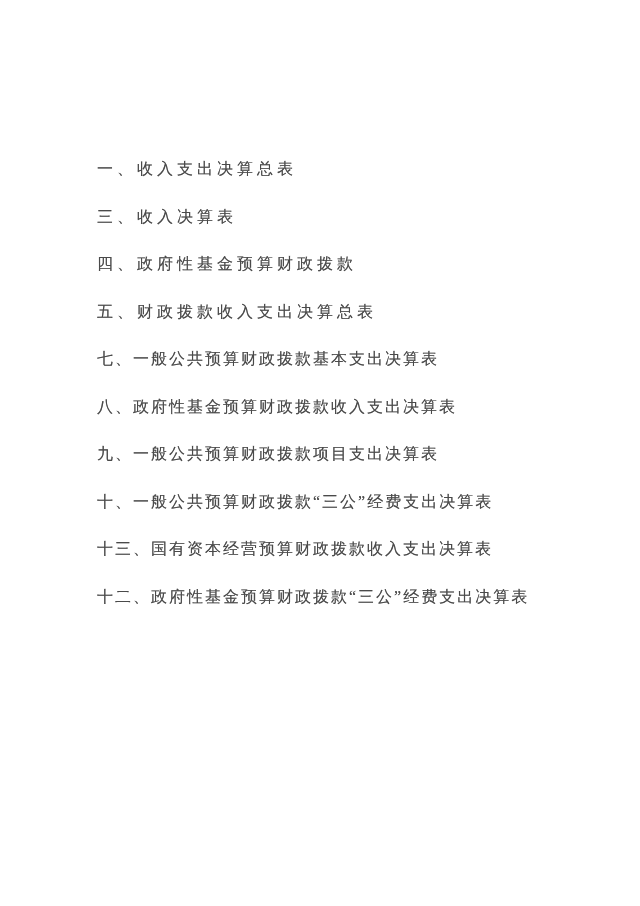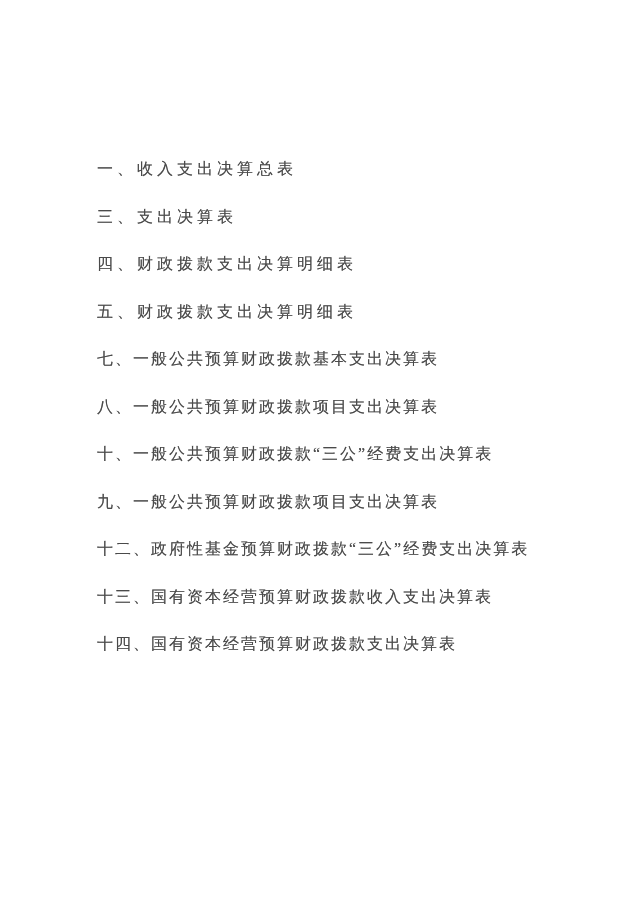--- a/index.html
+++ b/index.html
@@ -40,24 +40,23 @@
   .toc-item.short {
     letter-spacing: 4px;
   }
 </style>
 </head>
 <body>
 
 <div class="page">
   <div class="toc">
     <div class="toc-item short">一、收入支出决算总表</div>
-    <div class="toc-item short">三、支出决算表</div>
-    <div class="toc-item short">四、财政拨款支出决算明细表</div>
-    <div class="toc-item short">五、财政拨款支出决算明细表</div>
+    <div class="toc-item short">三、收入决算表</div>
+    <div class="toc-item short">四、政府性基金预算财政拨款</div>
+    <div class="toc-item short">五、财政拨款收入支出决算总表</div>
     <div class="toc-item">七、一般公共预算财政拨款基本支出决算表</div>
-    <div class="toc-item">八、一般公共预算财政拨款项目支出决算表</div>
+    <div class="toc-item">八、政府性基金预算财政拨款收入支出决算表</div>
+    <div class="toc-item">九、一般公共预算财政拨款项目支出决算表</div>
     <div class="toc-item">十、一般公共预算财政拨款“三公”经费支出决算表</div>
-    <div class="toc-item">九、一般公共预算财政拨款项目支出决算表</div>
+    <div class="toc-item">十三、国有资本经营预算财政拨款收入支出决算表</div>
     <div class="toc-item">十二、政府性基金预算财政拨款“三公”经费支出决算表</div>
-    <div class="toc-item">十三、国有资本经营预算财政拨款收入支出决算表</div>
-    <div class="toc-item">十四、国有资本经营预算财政拨款支出决算表</div>
   </div>
 </div>
 
 </body></html>

